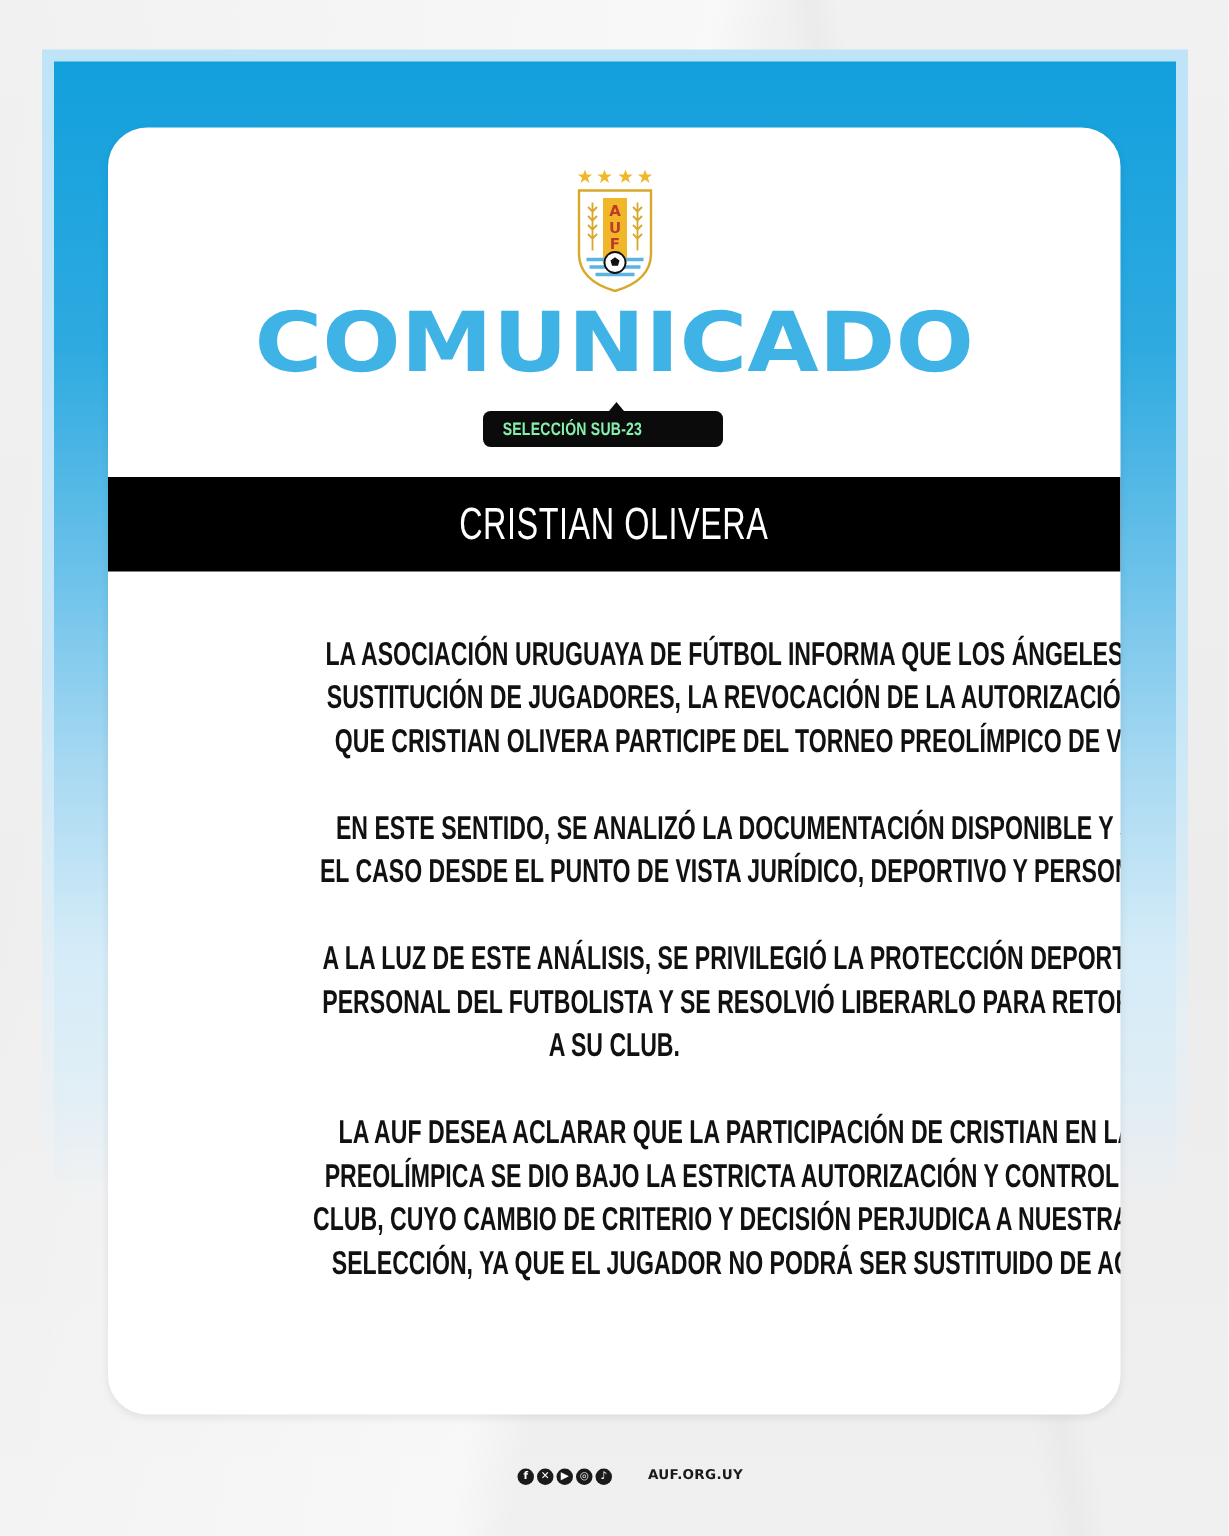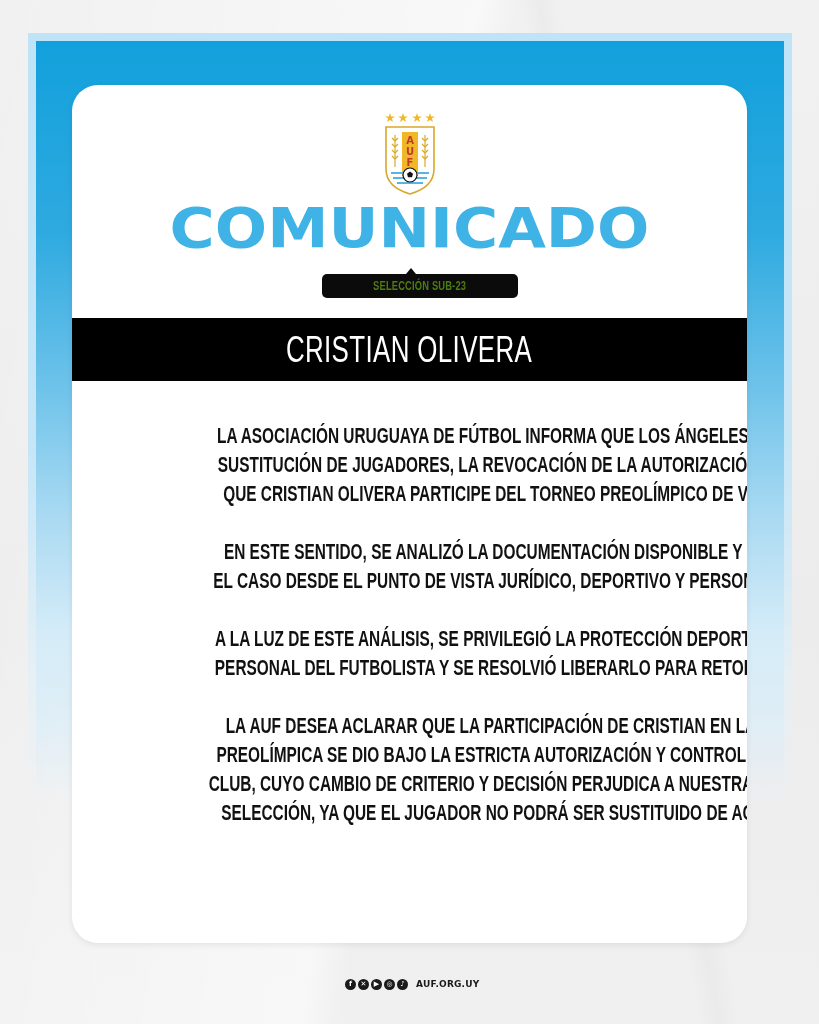--- a/index.html
+++ b/index.html
@@ -33,56 +33,56 @@
       position: absolute; left: 311px; top: 22px; width: 54px; height: 88px;
     }
     .title {
       position: absolute; left: 0; right: 0; top: 108px; text-align: center;
       font-family: "DejaVu Sans", sans-serif; font-weight: bold;
       font-size: 55px; letter-spacing: 0px; color: #3fb2e6;
       line-height: 70px;
       transform: scaleX(1.12);
     }
     .badge {
-      position: absolute; left: 250px; top: 189px; width: 196px; height: 24px;
-      background: #0b0b0b; border-radius: 5px; color: #4d7c0f;
-      text-align: center; font-family: "Liberation Sans", sans-serif; font-weight: bold;
+      position: absolute; left: 250px; top: 189px; width: 160px; height: 24px;
+      background: #0b0b0b; border-radius: 5px; color: #86efac;
+      text-align: left; font-family: "Liberation Sans", sans-serif; font-weight: bold;
       font-size: 12px; line-height: 24px; letter-spacing: 0.2px;
     }
     .badge .condensed { display: inline-block; transform: scaleX(0.78); }
     .badge::before {
       content: ""; position: absolute; left: 84px; top: -6px;
       border-left: 5px solid transparent; border-right: 5px solid transparent; border-bottom: 6px solid #0b0b0b;
     }
     .name-bar {
       position: absolute; left: 0; top: 233px; width: 675px; height: 63px;
       background: #000; color: #fff; text-align: center;
       font-family: "Liberation Sans", sans-serif; font-weight: normal;
-      font-size: 36px; line-height: 63px;
+      font-size: 30px; line-height: 63px;
     }
     .name-bar span { display: inline-block; transform: scaleX(0.72); letter-spacing: 0.5px; }
     .body-text {
       position: absolute; left: 20px; right: 20px; top: 336px;
       color: #111; text-align: center;
       font-family: "Liberation Sans", sans-serif; font-weight: bold;
       font-size: 22px; line-height: 29px;
     }
     .para { margin-bottom: 29px; }
     .para .line { display: block; white-space: nowrap; }
     .para .line span { display: inline-block; transform: scaleX(0.7); transform-origin: center; }
     .footer {
       position: absolute; left: 345px; top: 976px; height: 16px; display: flex; align-items: center; gap: 2px;
     }
     .social-icon {
       width: 11px; height: 11px; border-radius: 50%; background: #1a1a1a;
       display: flex; align-items: center; justify-content: center;
       color: #fff; font-size: 7px; font-family: "DejaVu Sans", sans-serif; font-weight: bold; line-height: 1;
     }
     .footer-url {
-      margin-left: 6px; font-family: "DejaVu Sans", sans-serif; font-weight: bold;
+      margin-left: 22px; font-family: "DejaVu Sans", sans-serif; font-weight: bold;
       font-size: 9px; color: #1a1a1a; letter-spacing: 0.2px;
     }
   </style>
 </head>
 <body>
 
 <div class="paper-texture"></div>
 <div class="frame-outer"></div>
 <div class="frame-inner"></div>
 
@@ -130,20 +130,21 @@
       <span class="line"><span>SUSTITUCIÓN DE JUGADORES, LA REVOCACIÓN DE LA AUTORIZACIÓN PARA</span></span>
       <span class="line"><span>QUE CRISTIAN OLIVERA PARTICIPE DEL TORNEO PREOLÍMPICO DE VENEZUELA.</span></span>
     </div>
     <div class="para">
       <span class="line"><span>EN ESTE SENTIDO, SE ANALIZÓ LA DOCUMENTACIÓN DISPONIBLE Y SE ESTUDIÓ</span></span>
       <span class="line"><span>EL CASO DESDE EL PUNTO DE VISTA JURÍDICO, DEPORTIVO Y PERSONAL.</span></span>
     </div>
     <div class="para">
       <span class="line"><span>A LA LUZ DE ESTE ANÁLISIS, SE PRIVILEGIÓ LA PROTECCIÓN DEPORTIVA Y</span></span>
       <span class="line"><span>PERSONAL DEL FUTBOLISTA Y SE RESOLVIÓ LIBERARLO PARA RETORNAR</span></span>
+      <span class="line"><span>A SU CLUB.</span></span>
     </div>
     <div class="para">
       <span class="line"><span>LA AUF DESEA ACLARAR QUE LA PARTICIPACIÓN DE CRISTIAN EN LA SELECCIÓN</span></span>
       <span class="line"><span>PREOLÍMPICA SE DIO BAJO LA ESTRICTA AUTORIZACIÓN Y CONTROL DE SU</span></span>
       <span class="line"><span>CLUB, CUYO CAMBIO DE CRITERIO Y DECISIÓN PERJUDICA A NUESTRA</span></span>
       <span class="line"><span>SELECCIÓN, YA QUE EL JUGADOR NO PODRÁ SER SUSTITUIDO DE ACUERDO A</span></span>
     </div>
   </div>
 </div>
 

